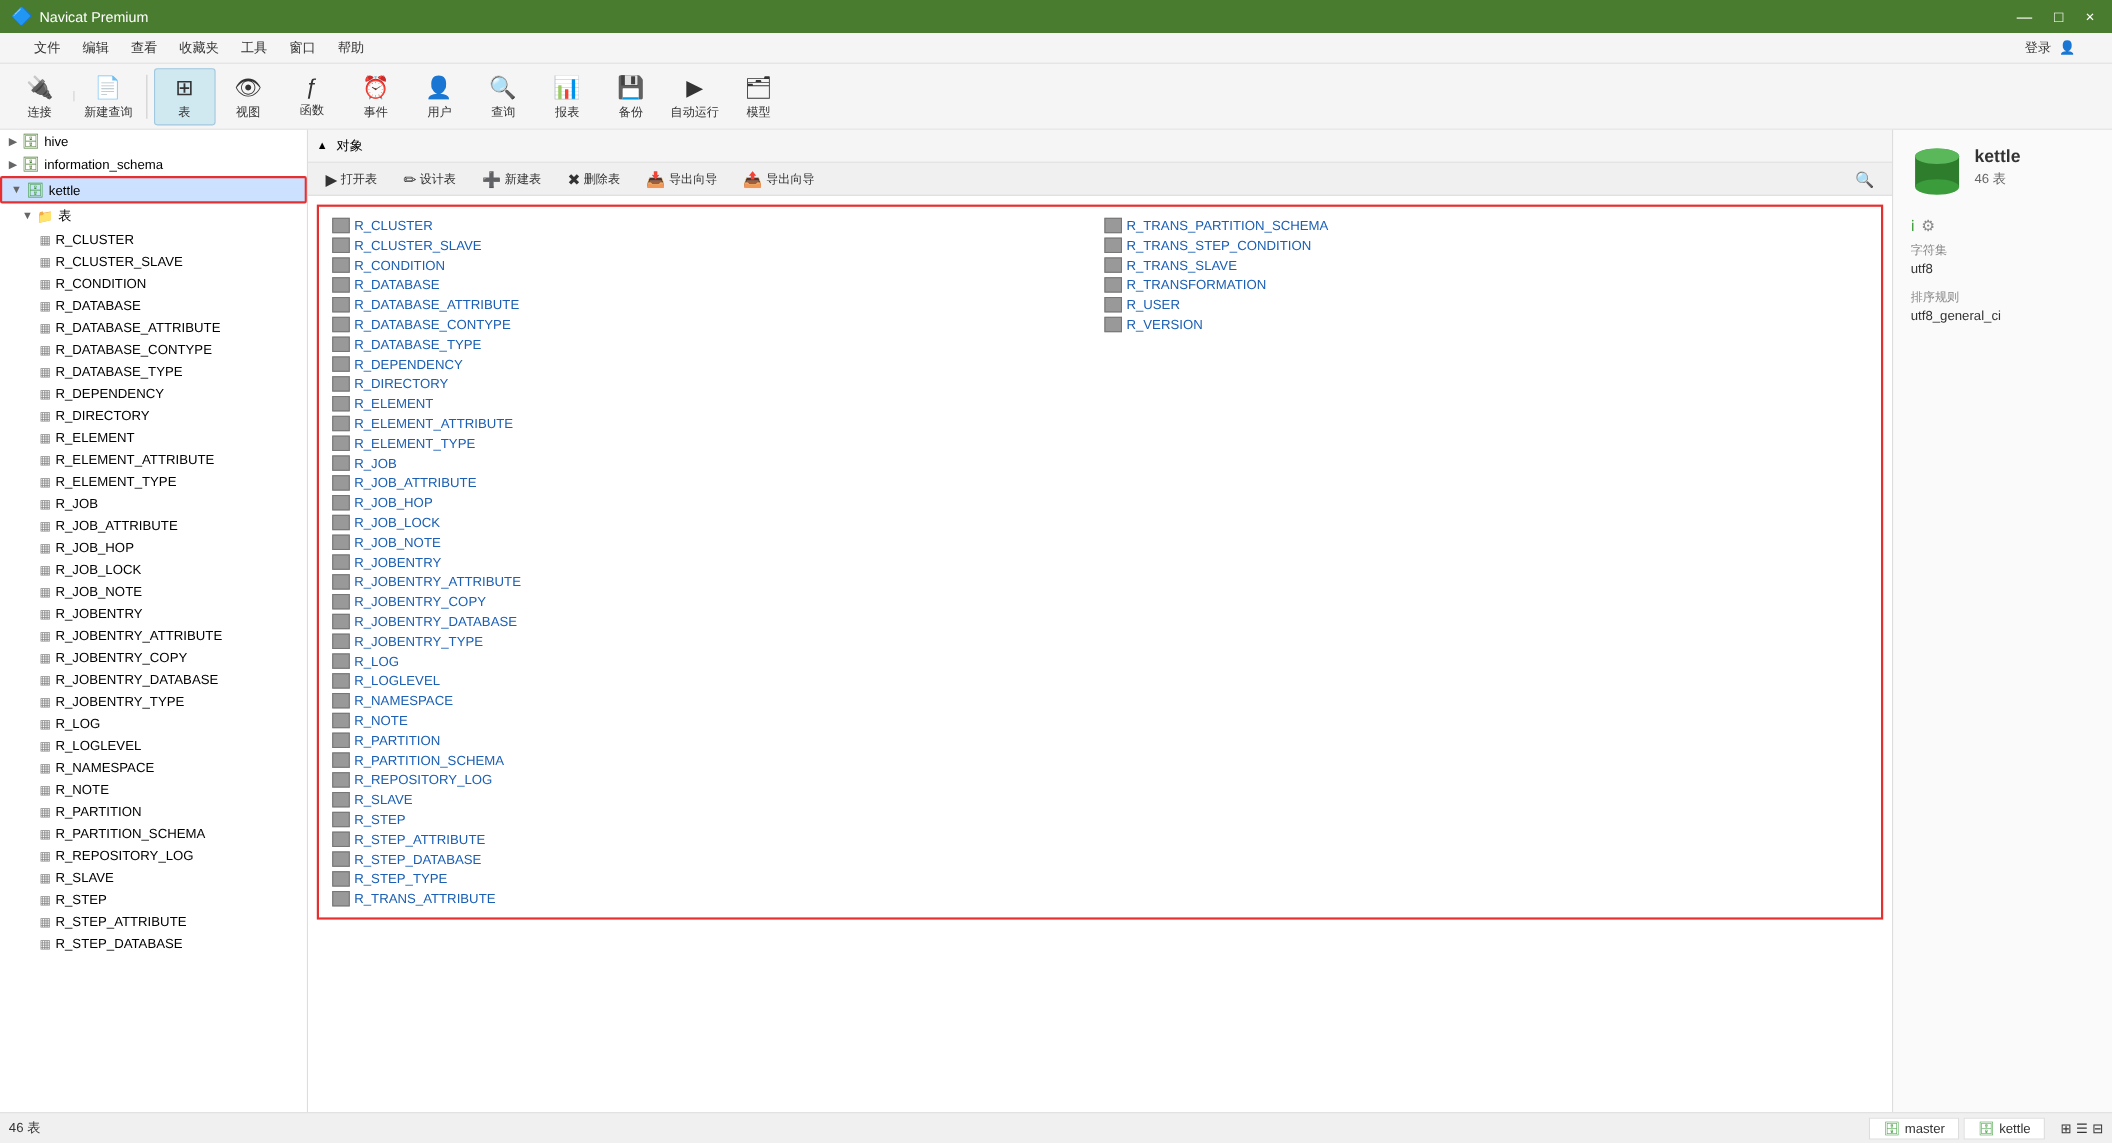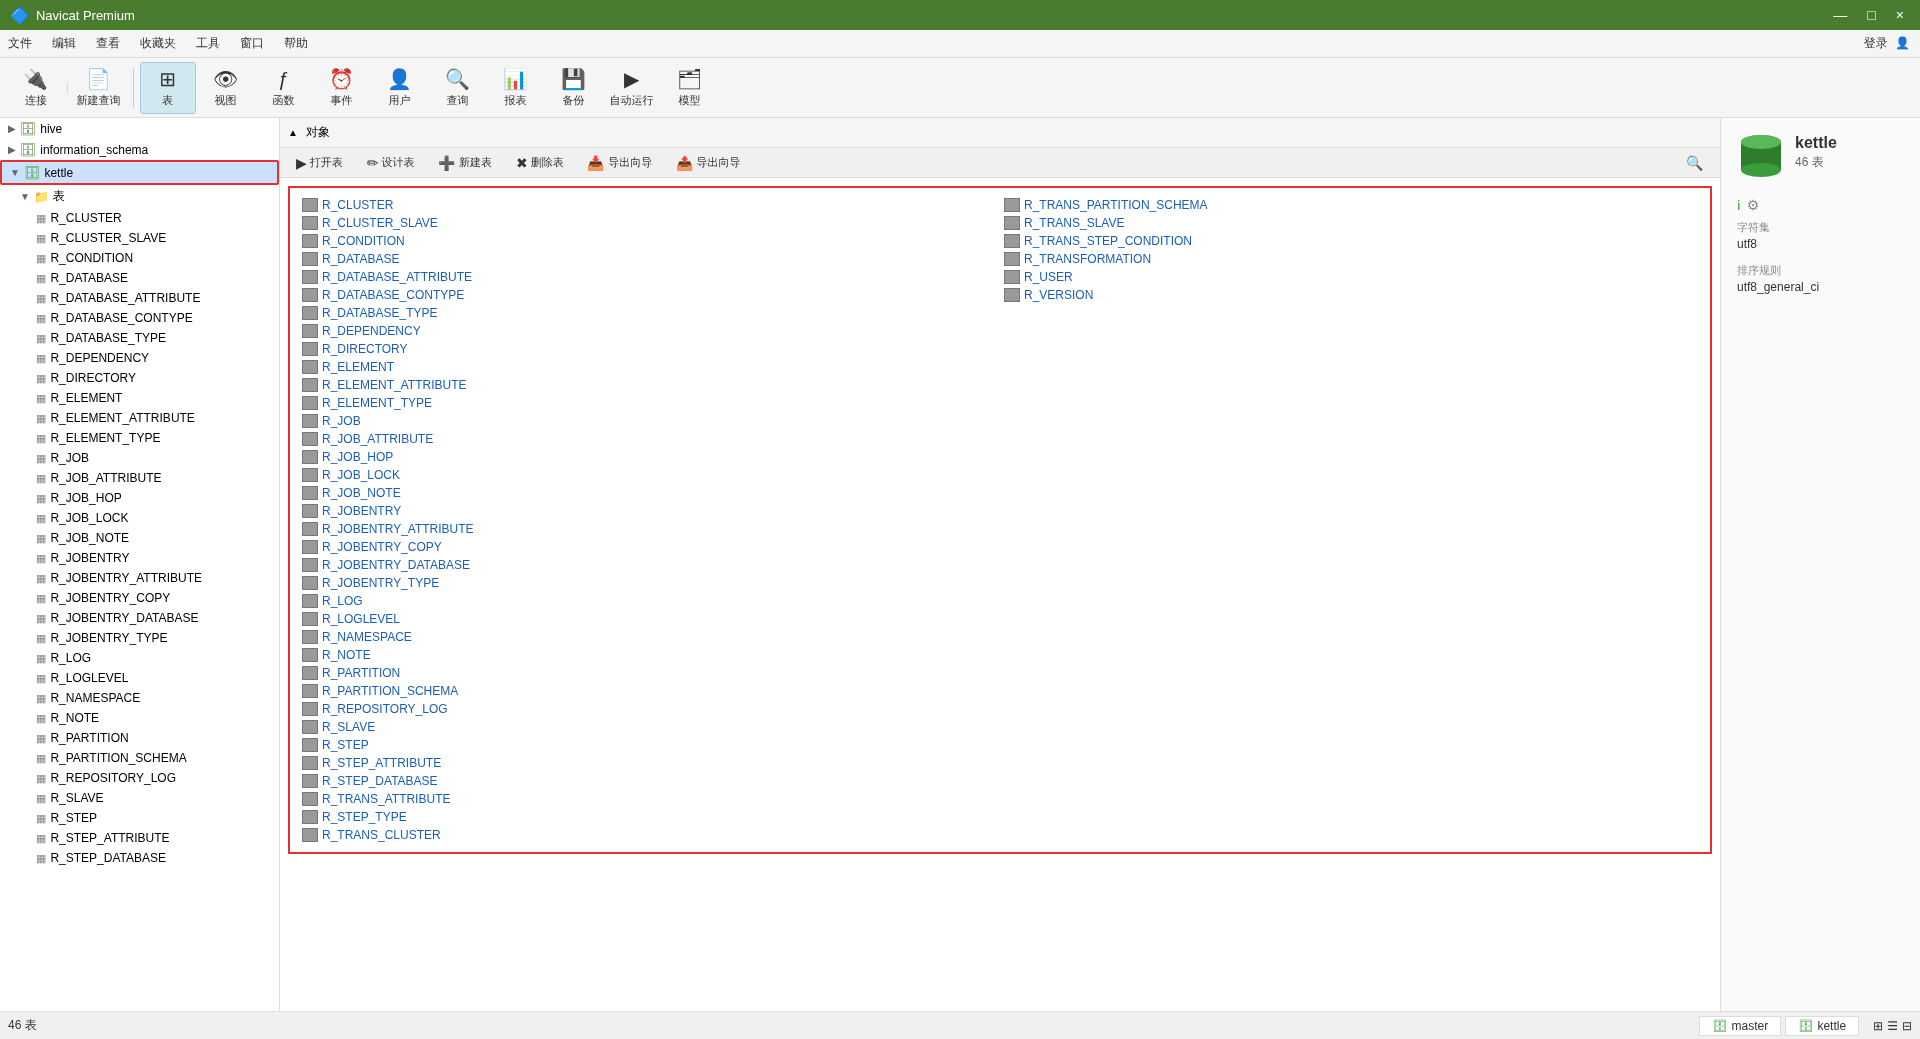--- a/index.html
+++ b/index.html
@@ -18,21 +18,21 @@
     .titlebar-left { display: flex; align-items: center; gap: 6px; font-size: 13px; }
     .titlebar-right { display: flex; gap: 8px; }
     .titlebar-btn { color: white; font-size: 14px; cursor: pointer; padding: 2px 6px; }
 
     
     .menubar {
       background: #f5f5f5;
       height: 28px;
       display: flex;
       align-items: center;
-      padding: 0 0;
+      padding: 0 23px;
       border-bottom: 1px solid #ddd;
       gap: 4px;
       justify-content: space-between;
     }
     .menubar-left { display: flex; gap: 4px; }
     .menu-item { padding: 2px 8px; cursor: pointer; font-size: 12px; color: #333; }
     .login-area { font-size: 12px; color: #333; padding-right: 10px; }
 
     
     .toolbar {
@@ -597,44 +597,40 @@
           <div class="table-entry">
             <span style="display:inline-block;width:16px;height:14px;background:#999;border:1px solid #777;margin-right:4px;flex-shrink:0;"></span>
             <span>R_STEP_ATTRIBUTE</span>
           </div>
           <div class="table-entry">
             <span style="display:inline-block;width:16px;height:14px;background:#999;border:1px solid #777;margin-right:4px;flex-shrink:0;"></span>
             <span>R_STEP_DATABASE</span>
           </div>
           <div class="table-entry">
             <span style="display:inline-block;width:16px;height:14px;background:#999;border:1px solid #777;margin-right:4px;flex-shrink:0;"></span>
+            <span>R_STEP_TYPE</span>
+          </div>
+          <div class="table-entry">
+            <span style="display:inline-block;width:16px;height:14px;background:#999;border:1px solid #777;margin-right:4px;flex-shrink:0;"></span>
             <span>R_TRANS_ATTRIBUTE</span>
           </div>
-          <div class="table-entry">
-            <span style="display:inline-block;width:16px;height:14px;background:#999;border:1px solid #777;margin-right:4px;flex-shrink:0;"></span>
-            <span>R_STEP_TYPE</span>
-          </div>
-          <div class="table-entry">
-            <span style="display:inline-block;width:16px;height:14px;background:#999;border:1px solid #777;margin-right:4px;flex-shrink:0;"></span>
-            <span>R_TRANS_CLUSTER</span>
-          </div>
         </div>
 
         <div>
           <div class="table-entry">
             <span style="display:inline-block;width:16px;height:14px;background:#999;border:1px solid #777;margin-right:4px;flex-shrink:0;"></span>
             <span>R_TRANS_PARTITION_SCHEMA</span>
           </div>
           <div class="table-entry">
             <span style="display:inline-block;width:16px;height:14px;background:#999;border:1px solid #777;margin-right:4px;flex-shrink:0;"></span>
+            <span>R_TRANS_STEP_CONDITION</span>
+          </div>
+          <div class="table-entry">
+            <span style="display:inline-block;width:16px;height:14px;background:#999;border:1px solid #777;margin-right:4px;flex-shrink:0;"></span>
             <span>R_TRANS_SLAVE</span>
-          </div>
-          <div class="table-entry">
-            <span style="display:inline-block;width:16px;height:14px;background:#999;border:1px solid #777;margin-right:4px;flex-shrink:0;"></span>
-            <span>R_TRANS_STEP_CONDITION</span>
           </div>
           <div class="table-entry">
             <span style="display:inline-block;width:16px;height:14px;background:#999;border:1px solid #777;margin-right:4px;flex-shrink:0;"></span>
             <span>R_TRANSFORMATION</span>
           </div>
           <div class="table-entry">
             <span style="display:inline-block;width:16px;height:14px;background:#999;border:1px solid #777;margin-right:4px;flex-shrink:0;"></span>
             <span>R_USER</span>
           </div>
           <div class="table-entry">

